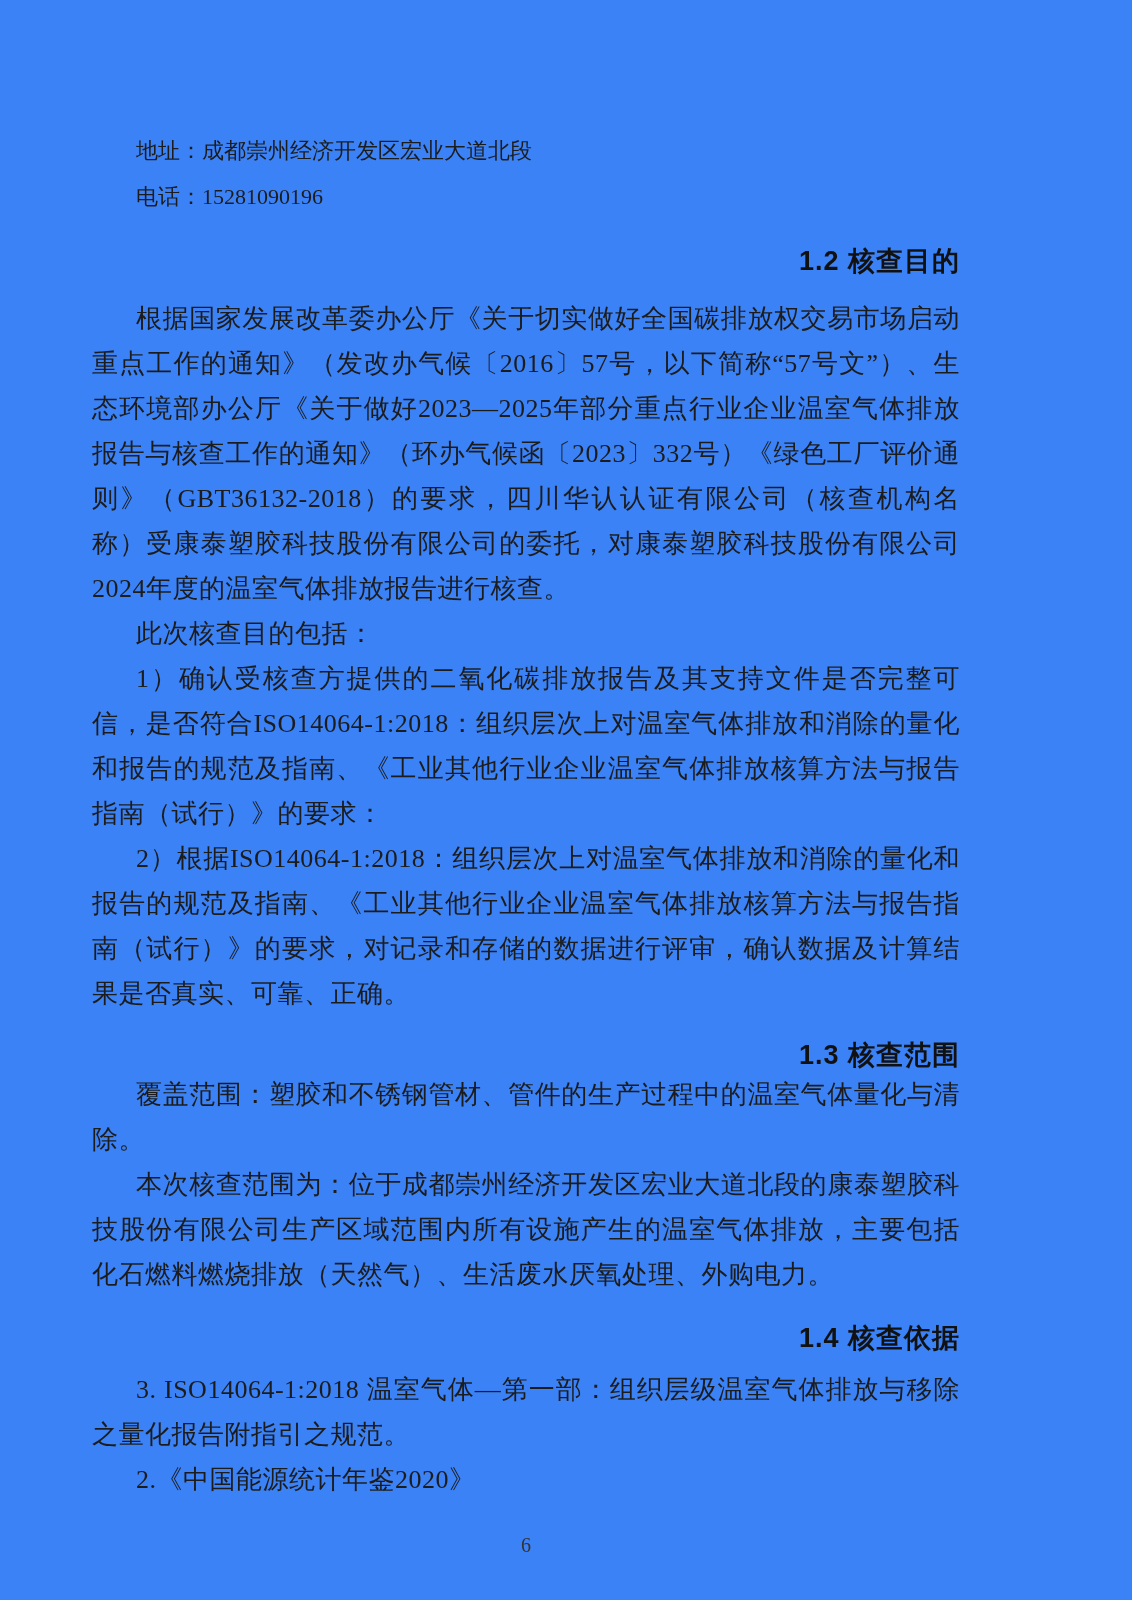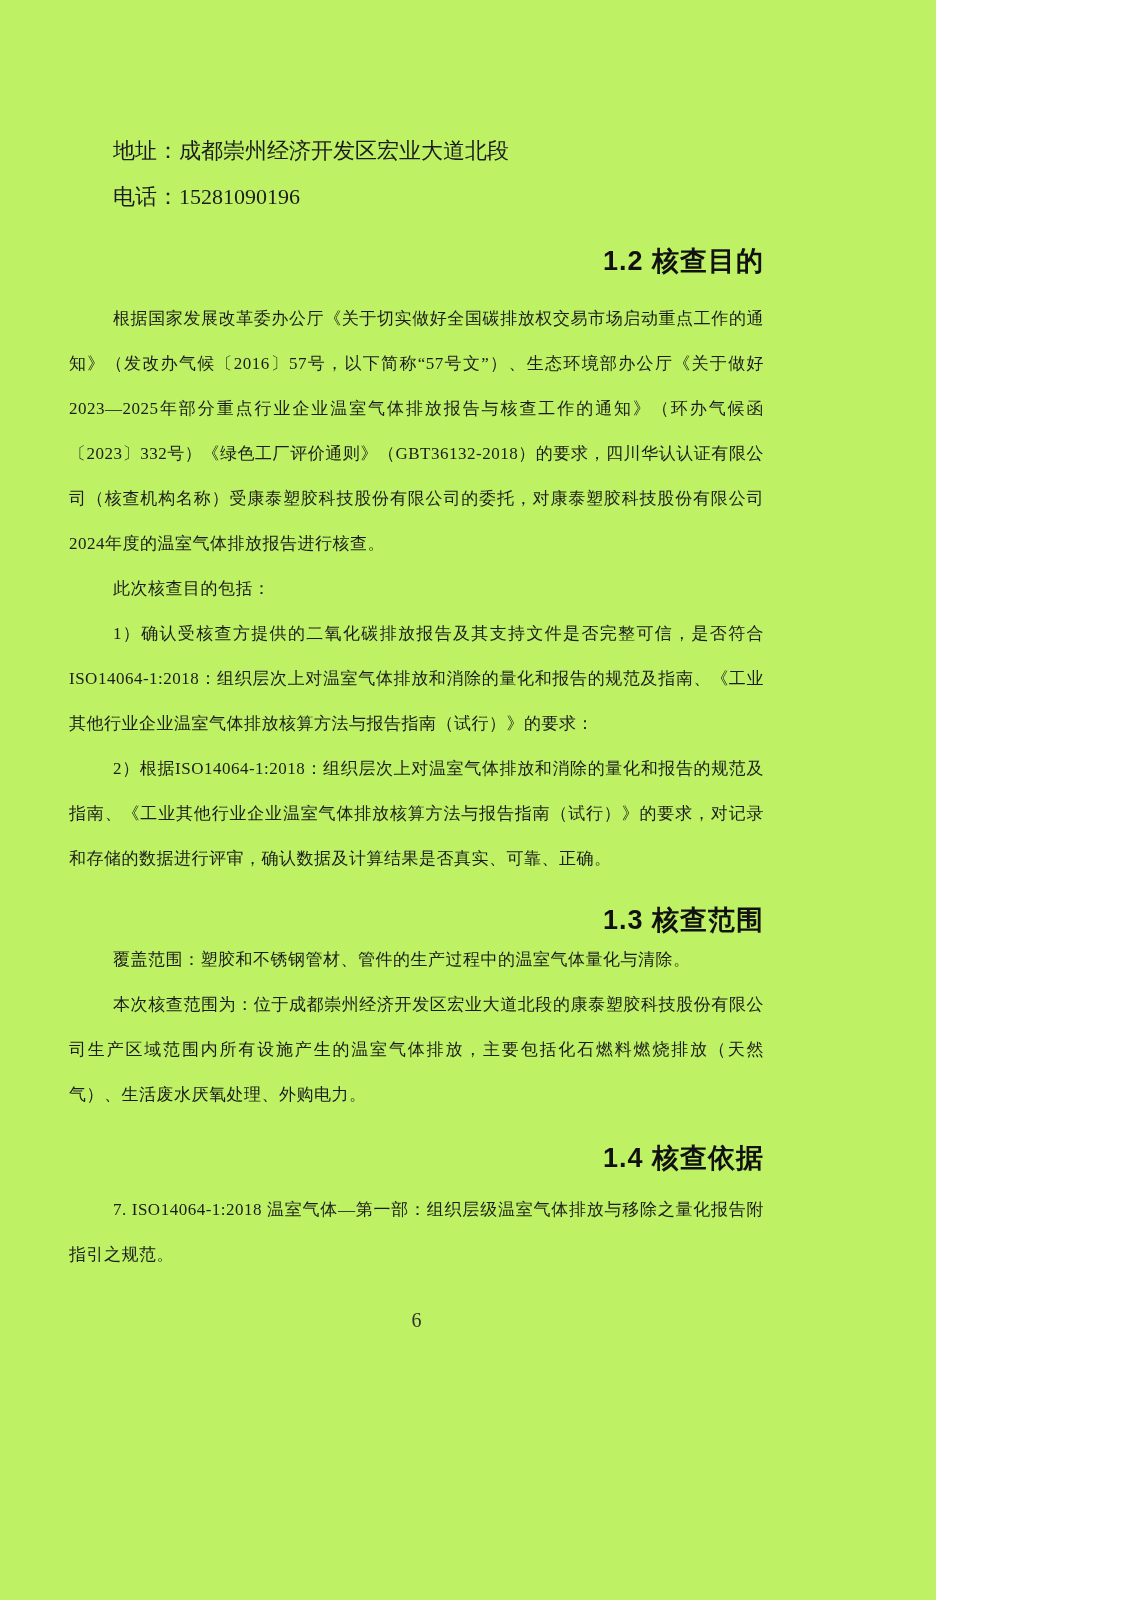--- a/index.html
+++ b/index.html
@@ -2,28 +2,28 @@
 <html><head>
 <meta charset="utf-8">
 <style>
   html, body {
     margin: 0;
     padding: 0;
     background: #ffffff;
   }
   .page {
     position: relative;
-    width: 936px;
+    width: 1132px;
     height: 1600px;
-    background: #bef264;
+    background: #3b82f6;
     color: #1c1c1c;
     font-family: "Liberation Serif", "DejaVu Serif", serif;
     overflow: hidden;
     box-sizing: border-box;
-    padding: 128px 172px 0 69px;
+    padding: 128px 172px 0 92px;
   }
   .contact-line {
     font-size: 22px;
     line-height: 46px;
     text-indent: 44px;
     margin: 0;
     white-space: nowrap;
   }
   .section-heading {
     font-family: "Liberation Sans", "DejaVu Sans", sans-serif;
@@ -31,21 +31,21 @@
     font-size: 27px;
     line-height: 34px;
     letter-spacing: 1px;
     margin: 24px 0 18px 0;
     color: #111111;
     text-align: right;
   }
   .section-heading.h13 { margin-top: 22px; margin-bottom: 0; }
   .section-heading.h14 { margin-top: 24px; margin-bottom: 12px; }
   .body-para {
-    font-size: 17px;
+    font-size: 26px;
     line-height: 45px;
     text-indent: 44px;
     margin: 0;
     text-align: justify;
     text-justify: inter-character;
     letter-spacing: 0.5px;
   }
   .page-footer {
     margin-top: 28px;
     text-align: center;
@@ -74,18 +74,19 @@
   <p class="body-para">2）根据ISO14064-1:2018：组织层次上对温室气体排放和消除的量化和报告的规范及指南、《工业其他行业企业温室气体排放核算方法与报告指南（试行）》的要求，对记录和存储的数据进行评审，确认数据及计算结果是否真实、可靠、正确。</p>
 
   <h2 class="section-heading h13">1.3 核查范围</h2>
 
   <p class="body-para">覆盖范围：塑胶和不锈钢管材、管件的生产过程中的温室气体量化与清除。</p>
 
   <p class="body-para">本次核查范围为：位于成都崇州经济开发区宏业大道北段的康泰塑胶科技股份有限公司生产区域范围内所有设施产生的温室气体排放，主要包括化石燃料燃烧排放（天然气）、生活废水厌氧处理、外购电力。</p>
 
   <h2 class="section-heading h14">1.4 核查依据</h2>
 
-  <p class="body-para">7. ISO14064-1:2018 温室气体—第一部：组织层级温室气体排放与移除之量化报告附指引之规范。</p>
+  <p class="body-para">3. ISO14064-1:2018 温室气体—第一部：组织层级温室气体排放与移除之量化报告附指引之规范。</p>
 
+  <p class="body-para">2.《中国能源统计年鉴2020》</p>
 
   <div class="page-footer">6</div>
 
 </div>
 
 </body></html>

